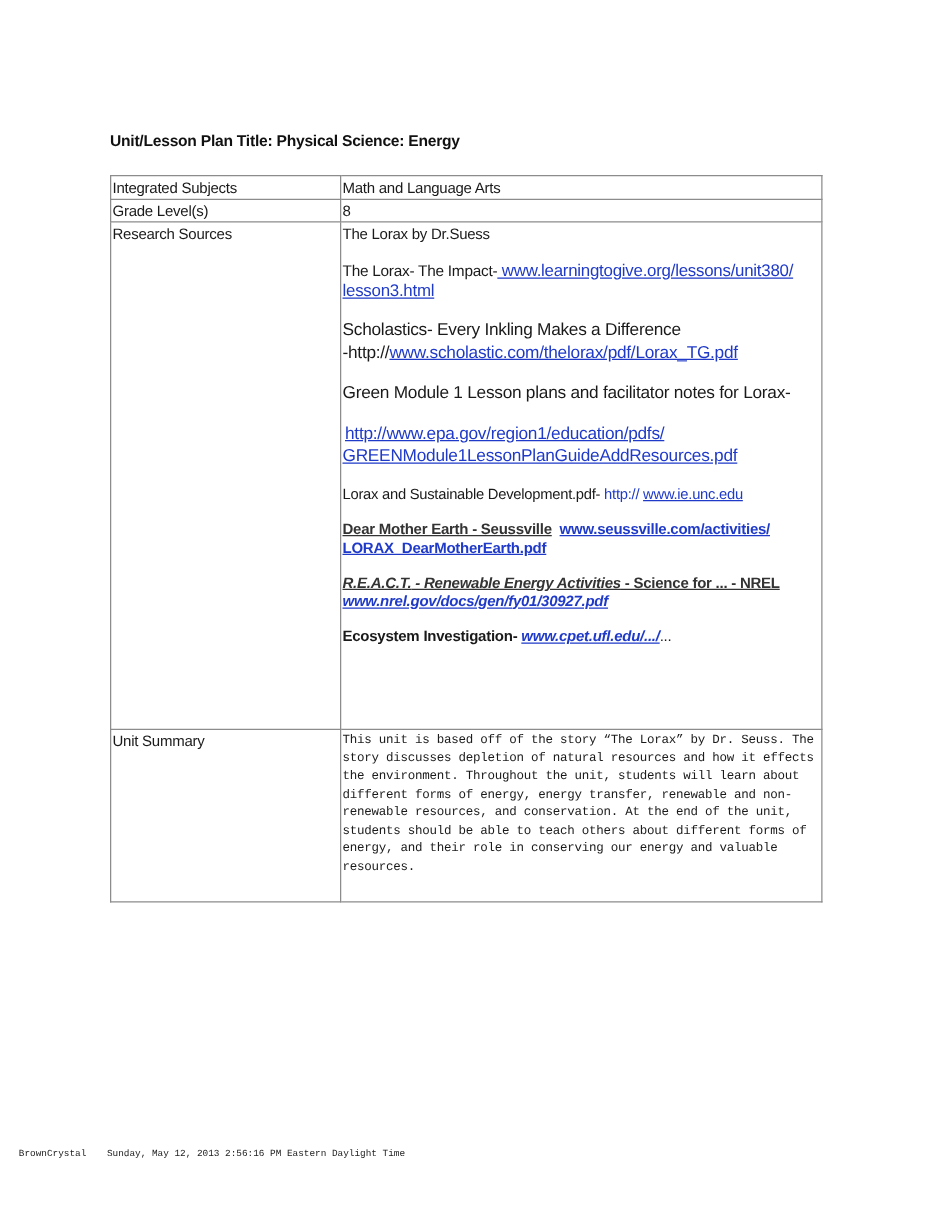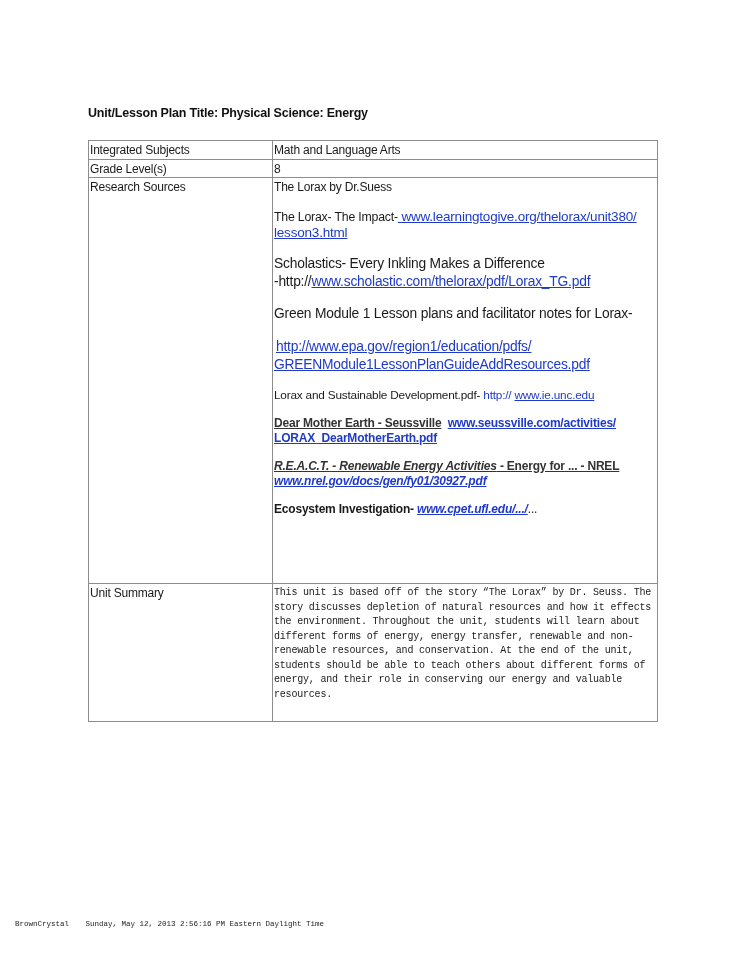--- a/index.html
+++ b/index.html
@@ -41,21 +41,21 @@
   <tr>
     <td class="label">Grade Level(s)</td>
     <td class="value">8</td>
   </tr>
   <tr style="height:406px;padding-left:11px;">
     <td class="label">Research Sources</td>
     <td class="value">
       <div class="mid">The Lorax by Dr.Suess</div>
       <div class="gap"></div>
       <div class="big" style="font-size:12.3px;line-height:16px;">
-        <span>The Lorax- The Impact-</span><a class="link" style="font-size:13.5px;"><span> www.learningtogive.org/thelorax/unit380/</span><br><span>lesson3.html</span></a>
+        <span>The Lorax- The Impact-</span><a class="link" style="font-size:13.5px;"><span> www.learningtogive.org/lessons/unit380/</span><br><span>lesson3.html</span></a>
       </div>
       <div class="gap"></div>
       <div class="big">
         <div>Scholastics- Every Inkling Makes a Difference</div>
         <div><span>-http://</span><a class="link">www.scholastic.com/thelorax/pdf/Lorax_TG.pdf</a></div>
       </div>
       <div class="gap"></div>
       <div class="big">
         <div>Green Module 1 Lesson plans and facilitator notes for Lorax-</div>
         <a class="link" style="display:block;margin-top:15px;"><span style="padding-left:2px;">http://www.epa.gov/region1/education/pdfs/</span><br><span>GREENModule1LessonPlanGuideAddResources.pdf</span></a>
@@ -63,21 +63,21 @@
       <div class="gap"></div>
       <div class="mid" style="font-size:11.8px;">
         <span>Lorax and Sustainable Development.pdf- </span><span class="plain-blue">http:// </span><a class="link">www.ie.unc.edu</a>
       </div>
       <div class="gap"></div>
       <div class="mid bold">
         <span class="ul darkgray">Dear Mother Earth - Seussville</span>&nbsp;&nbsp;<a class="link"><span>www.seussville.com/activities/</span><br><span>LORAX_DearMotherEarth.pdf</span></a>
       </div>
       <div class="gap"></div>
       <div class="mid bold">
-        <span class="ul darkgray"><span class="ital">R.E.A.C.T.</span><span class="ital"> - Renewable Energy Activities</span><span> - Energy for ... - NREL</span></span><br>
+        <span class="ul darkgray"><span class="ital">R.E.A.C.T.</span><span class="ital"> - Renewable Energy Activities</span><span> - Science for ... - NREL</span></span><br>
         <a class="link ital">www.nrel.gov/docs/gen/fy01/30927.pdf</a>
       </div>
       <div class="gap"></div>
       <div class="mid bold">
         <span>Ecosystem Investigation- </span><a class="link ital">www.cpet.ufl.edu/.../</a><span style="font-weight:normal;">...</span>
       </div>
     </td>
   </tr>
   <tr style="height:138px;">
     <td class="label">Unit Summary</td>

